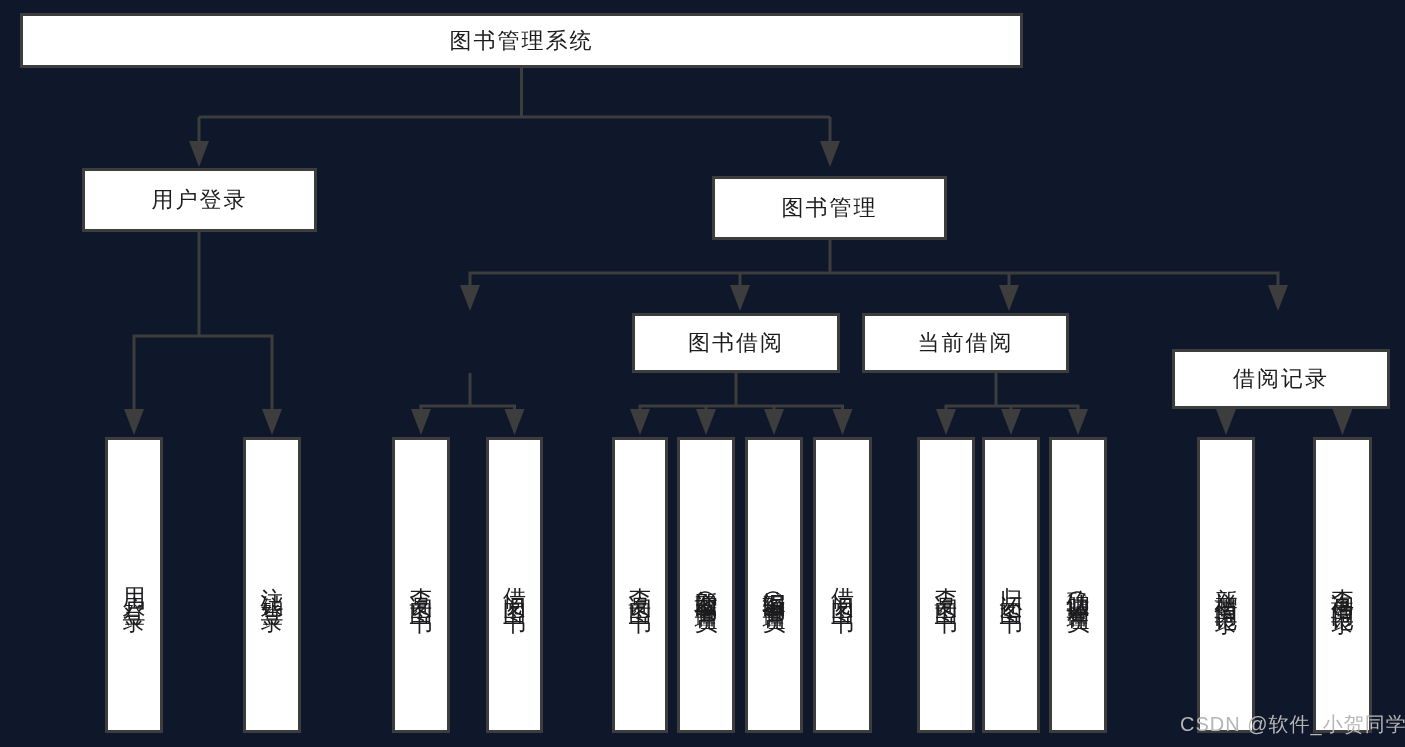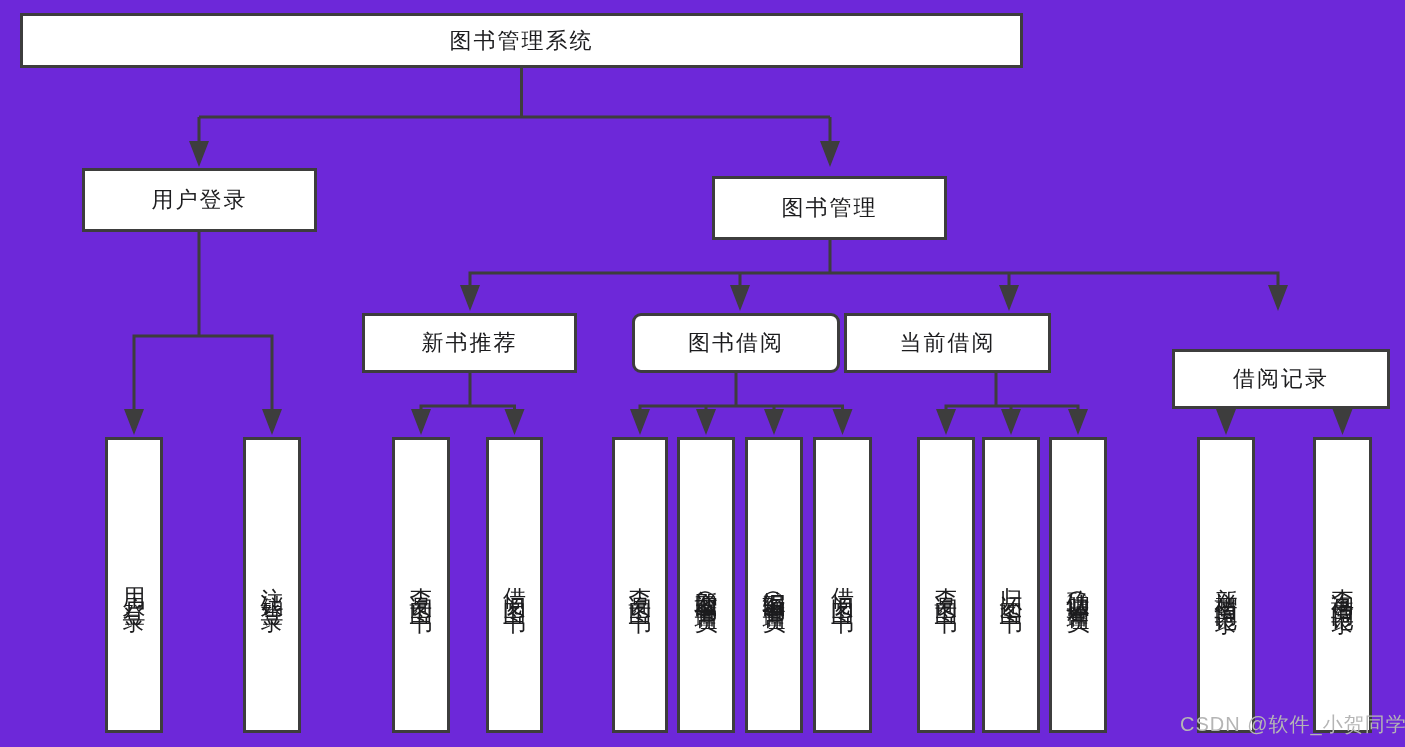--- a/index.html
+++ b/index.html
@@ -1,40 +1,40 @@
 <!DOCTYPE html>
 <html><head>
 <meta charset="utf-8">
 <style>
   html,body{margin:0;padding:0;}
   body{
     width:1405px;height:747px;background:#ffffff;overflow:hidden;
     font-family:"Liberation Sans", sans-serif;
   }
-  #diagram{position:relative;width:1405px;height:747px;background:#6d28d9;}
+  #diagram{position:relative;width:1405px;height:747px;background:#0f172a;}
   #connectors{position:absolute;left:0;top:0;z-index:0;}
   .box{
     position:absolute;background:#ffffff;border:3px solid #3d3d3d;
     box-sizing:border-box;display:flex;align-items:center;justify-content:center;
     color:#1c1c1e;z-index:1;
   }
   .h{font-size:22px;letter-spacing:2px;white-space:nowrap;}
   .leaf{
     top:437px;width:58px;height:296px;
     writing-mode:vertical-rl;font-size:23px;line-height:1;
   }
   .ls8{letter-spacing:8px;}
   .ls5{letter-spacing:5px;}
   .ls3{letter-spacing:3px;}
   #root{left:20px;top:13px;width:1003px;height:55px;}
   #u1{left:82px;top:168px;width:235px;height:64px;}
   #u2{left:712px;top:176px;width:235px;height:64px;}
   #t1{left:362px;top:313px;width:215px;height:60px;}
-  #t2{left:632px;top:313px;width:208px;height:60px;border-radius:9px;}
-  #t3{left:844px;top:313px;width:207px;height:60px;}
+  #t2{left:632px;top:313px;width:208px;height:60px;}
+  #t3{left:862px;top:313px;width:207px;height:60px;}
   #t4{left:1172px;top:313px;width:218px;height:60px;margin-top:36px;}
   #f1{left:105px;}
   #f2{left:243px;}
   #f3{left:392px;}
   #f4{left:486px;width:57px;}
   #f5{left:612px;width:56px;}
   #f6{left:677px;}
   #f7{left:745px;}
   #f8{left:813px;width:59px;}
   #f9{left:917px;}
@@ -107,21 +107,20 @@
       M1068 409 L1088 409 L1078 435 Z
       M1216 409 L1236 409 L1226 435 Z
       M1332.5 409 L1352.5 409 L1342.5 435 Z"></path>
   </svg>
 
   <div id="root" class="box h">图书管理系统</div>
 
   <div id="u1" class="box h">用户登录</div>
   <div id="u2" class="box h">图书管理</div>
 
-  <div id="t1" class="box h">新书推荐</div>
   <div id="t2" class="box h">图书借阅</div>
   <div id="t3" class="box h">当前借阅</div>
   <div id="t4" class="box h">借阅记录</div>
 
   <div id="f1" class="box leaf ls8">用户登录</div>
   <div id="f2" class="box leaf ls8">注销登录</div>
   <div id="f3" class="box leaf ls8">查询图书</div>
   <div id="f4" class="box leaf ls8">借阅图书</div>
   <div id="f5" class="box leaf ls8">查询图书</div>
   <div id="f6" class="box leaf ls3">新增图书（管理员）</div>

